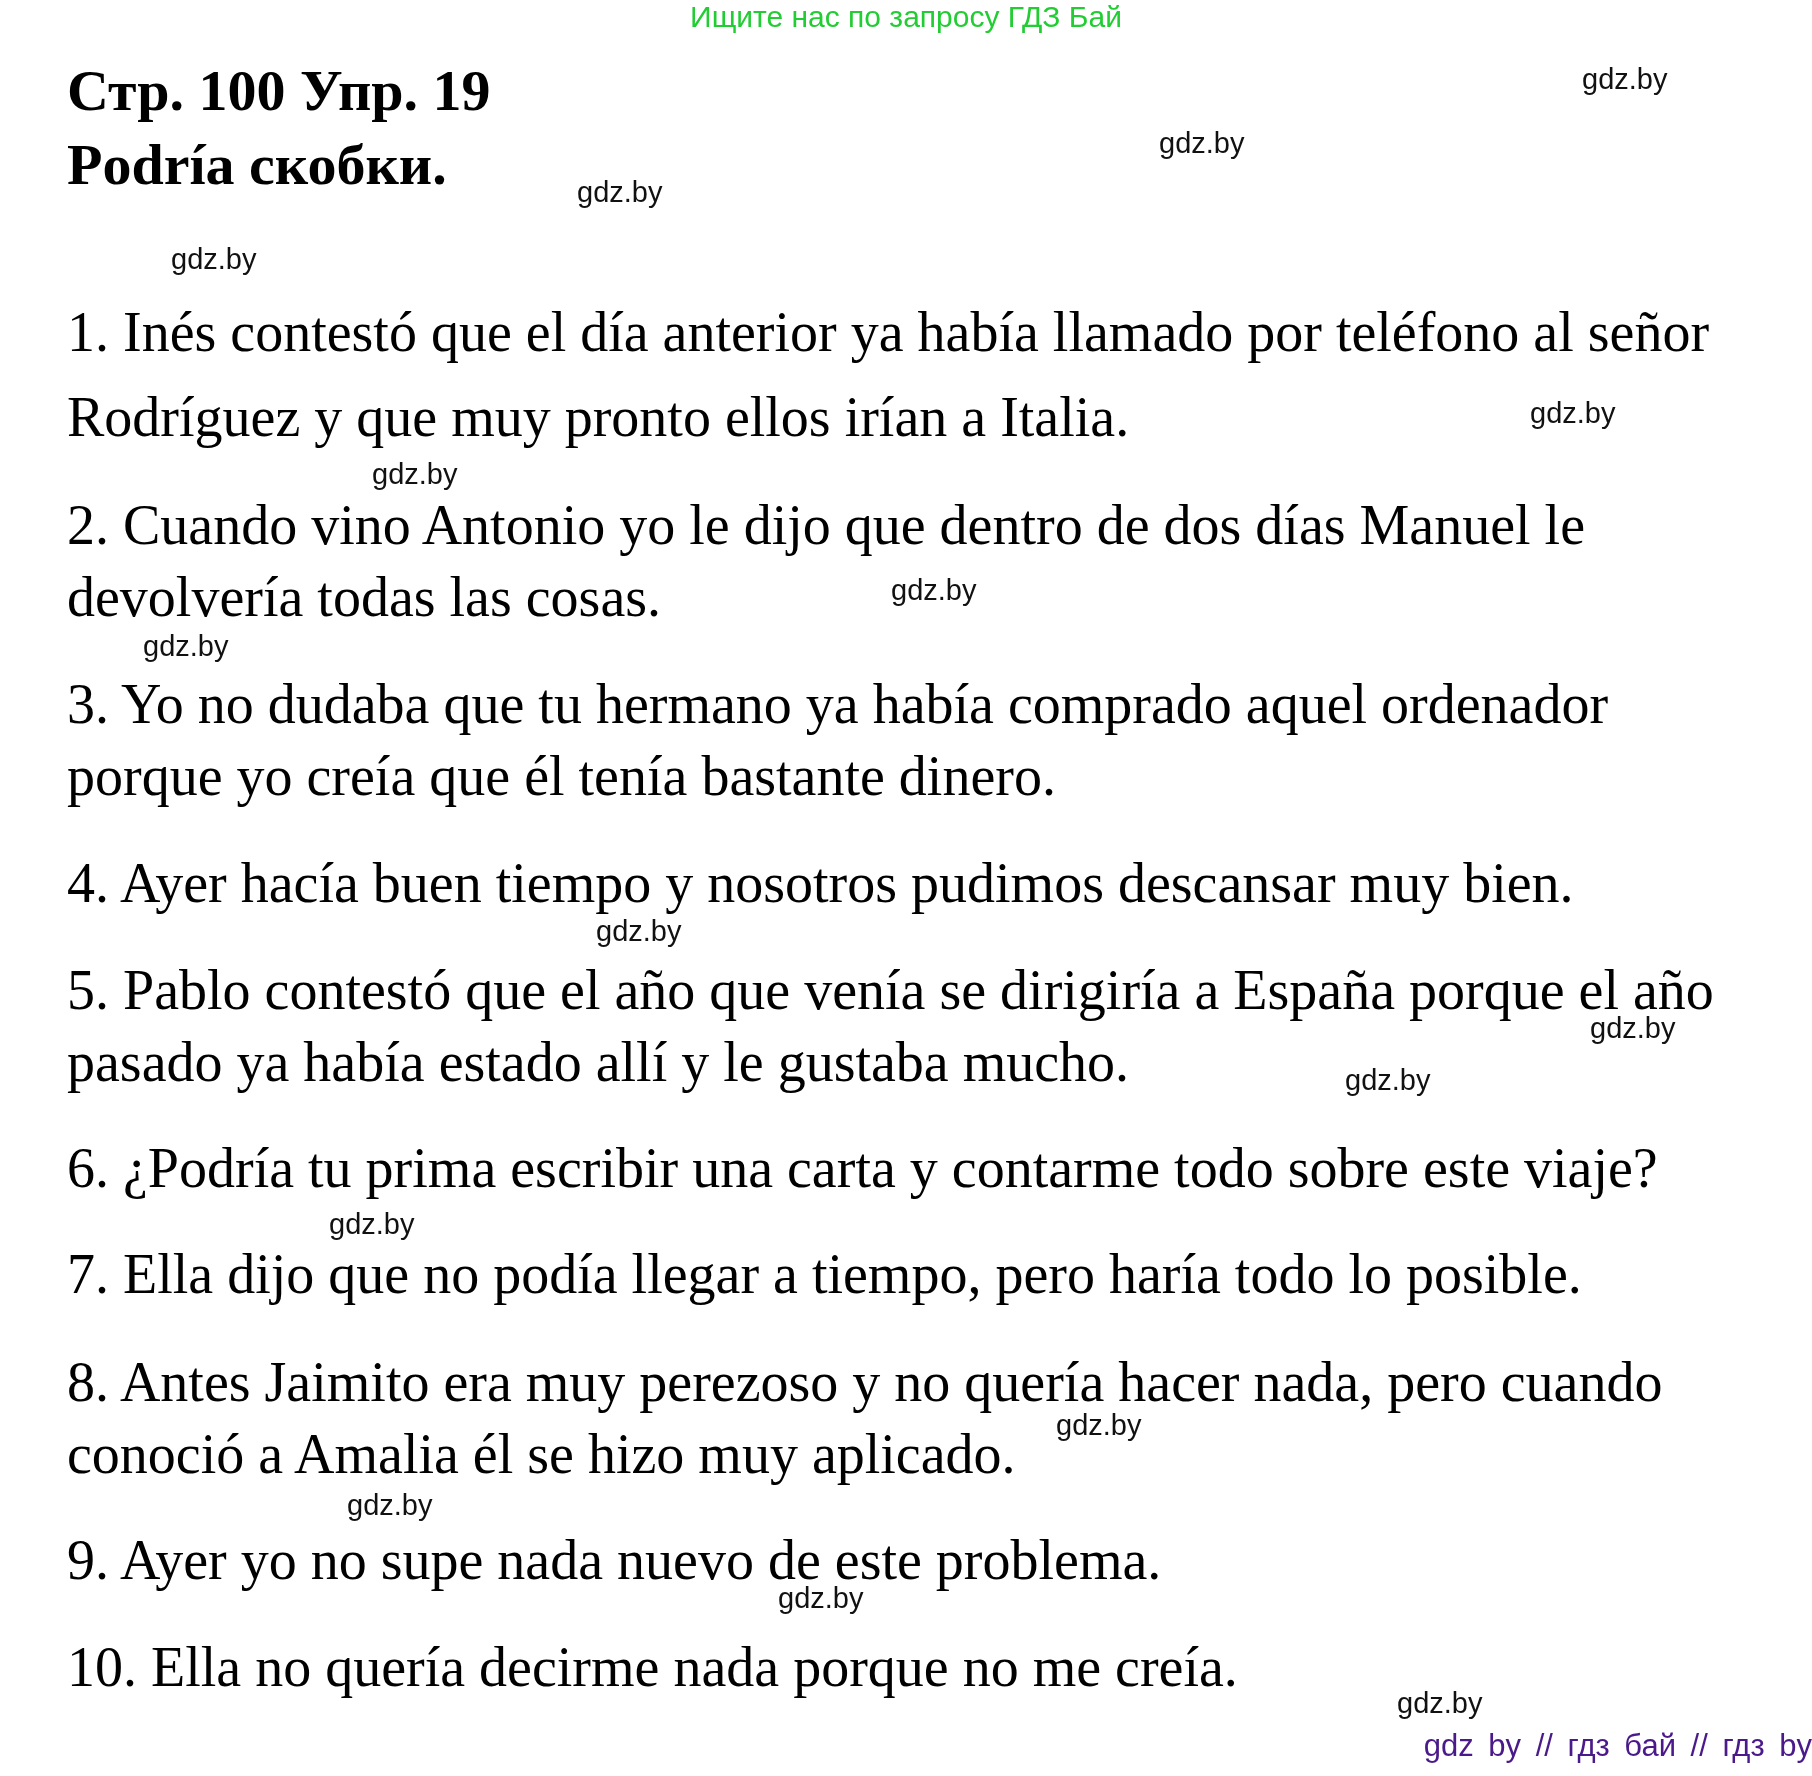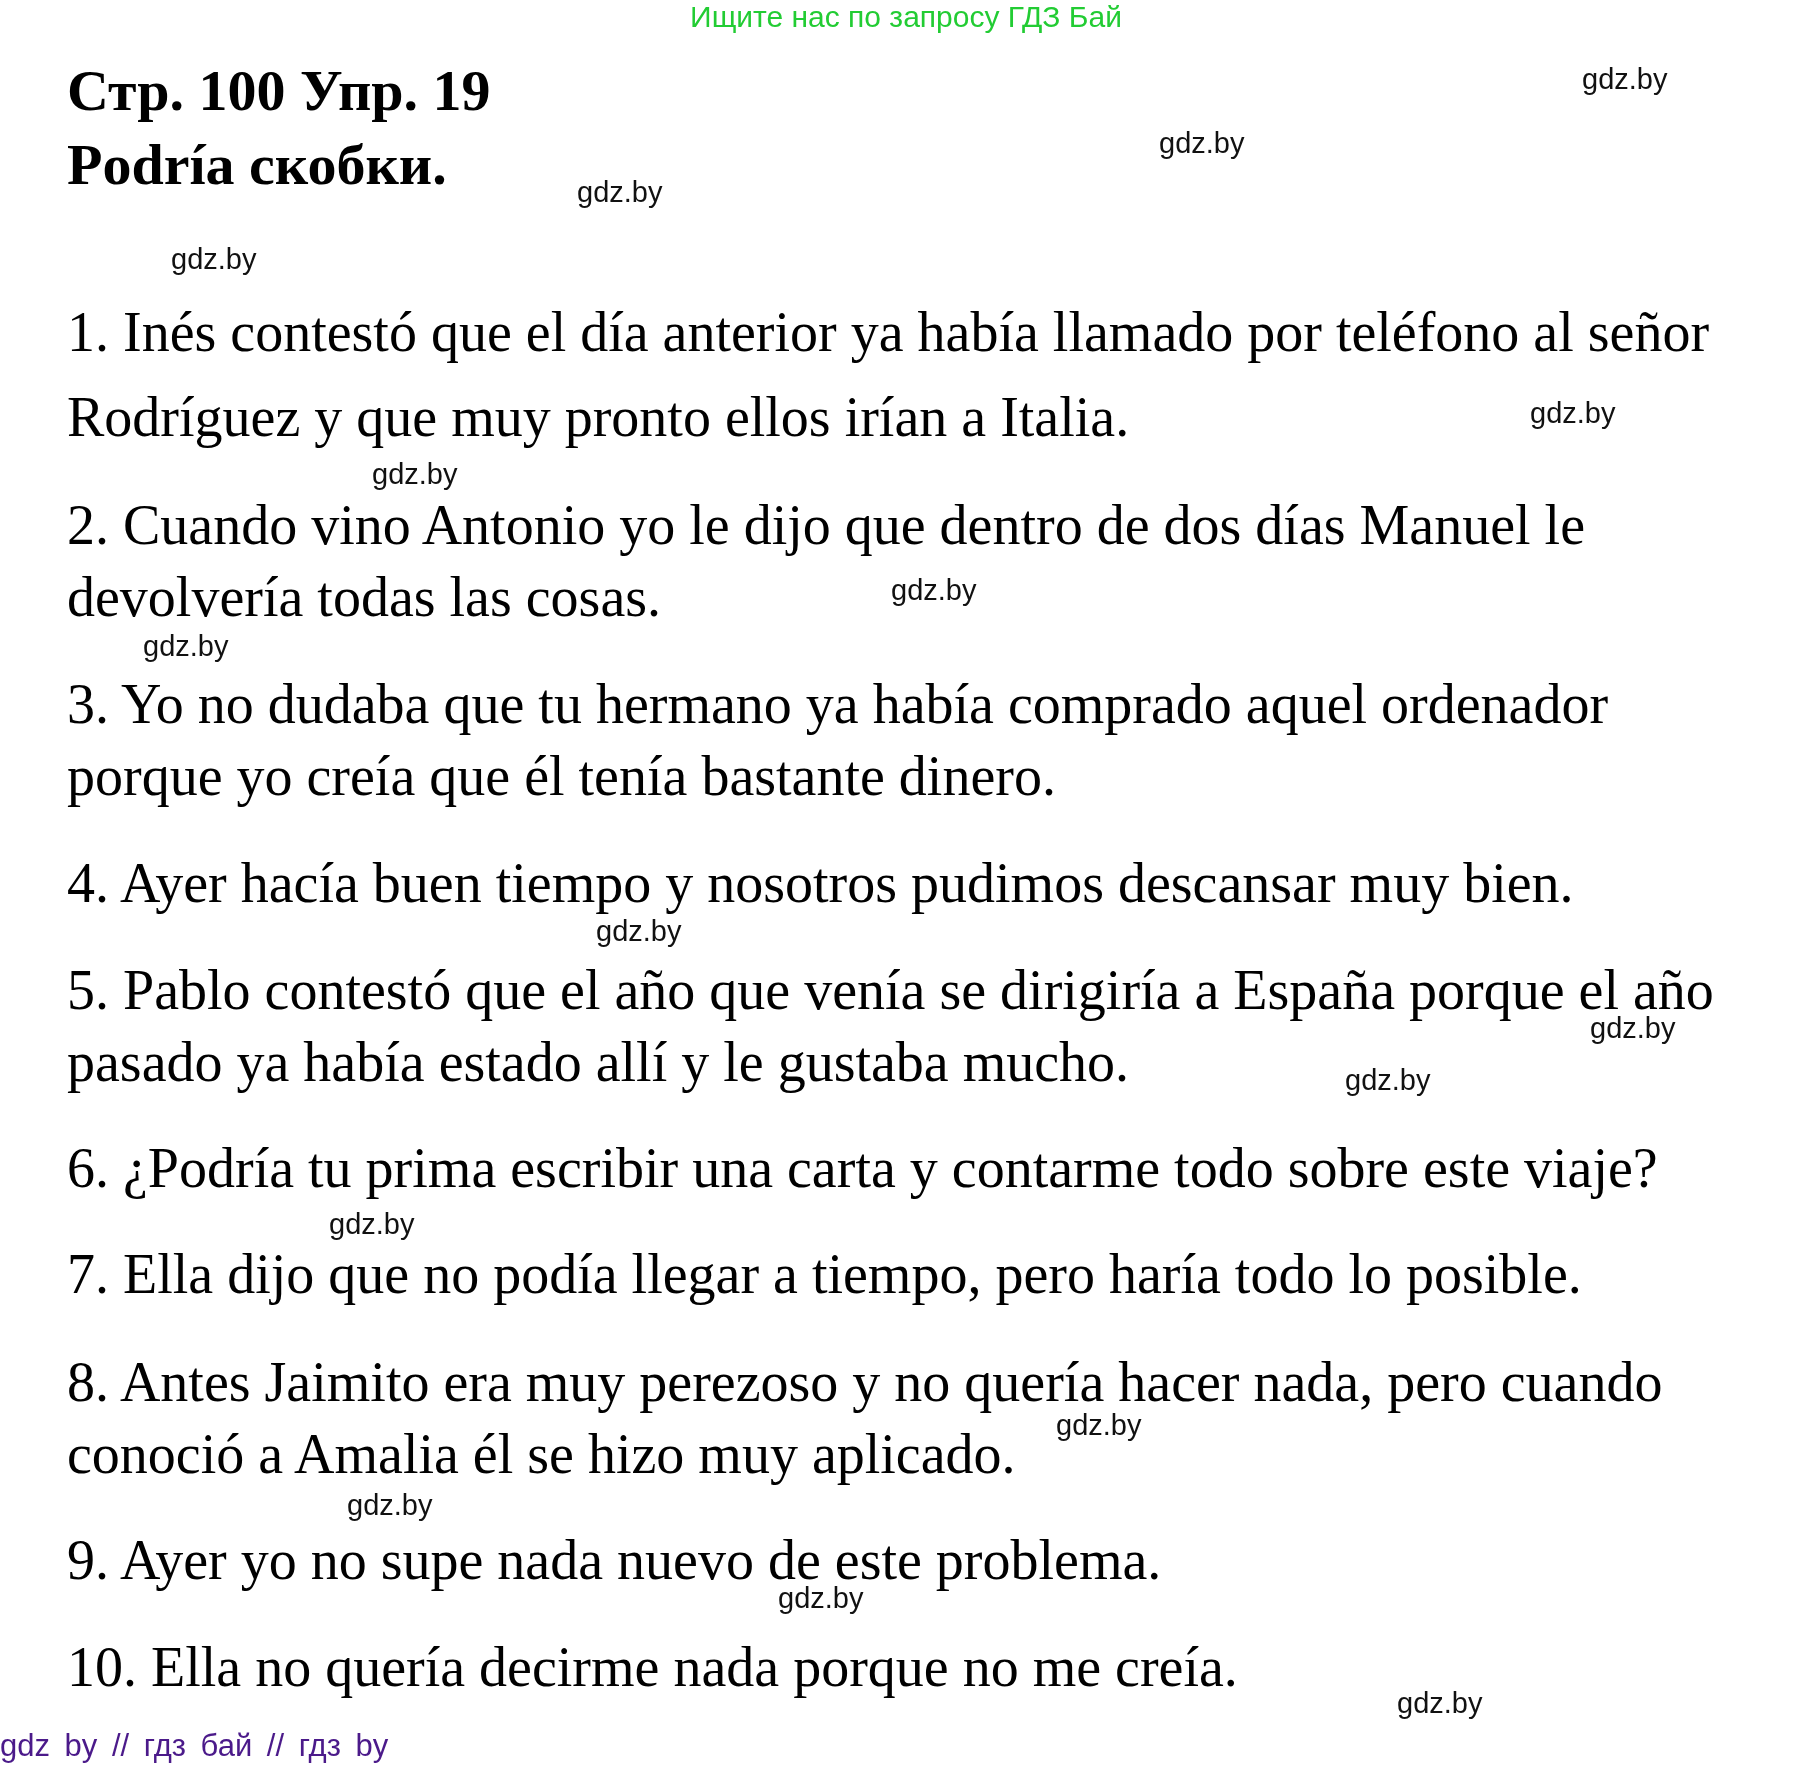--- a/index.html
+++ b/index.html
@@ -16,21 +16,21 @@
   }
   .line {
     left: 67px; font-family: "Liberation Serif", serif; font-size: 56px;
     line-height: 56px; color: #000;
   }
   .wm {
     font-family: "Liberation Sans", sans-serif; font-size: 29px; line-height: 30px;
     color: #111;
   }
   .footer {
-    left: 0; width: 1812px; text-align: left; top: 1728px;
+    left: 0; width: 1812px; text-align: right; top: 1728px;
     font-family: "Liberation Sans", sans-serif; font-size: 31px; line-height: 36px;
     color: #4b1a8a; word-spacing: 6px;
   }
 </style>
 </head>
 <body>
 
 <div class="abs banner">Ищите нас по запросу ГДЗ Бай</div>
 
 <div class="abs title" style="top:62px;">Стр. 100 Упр. 19</div>

